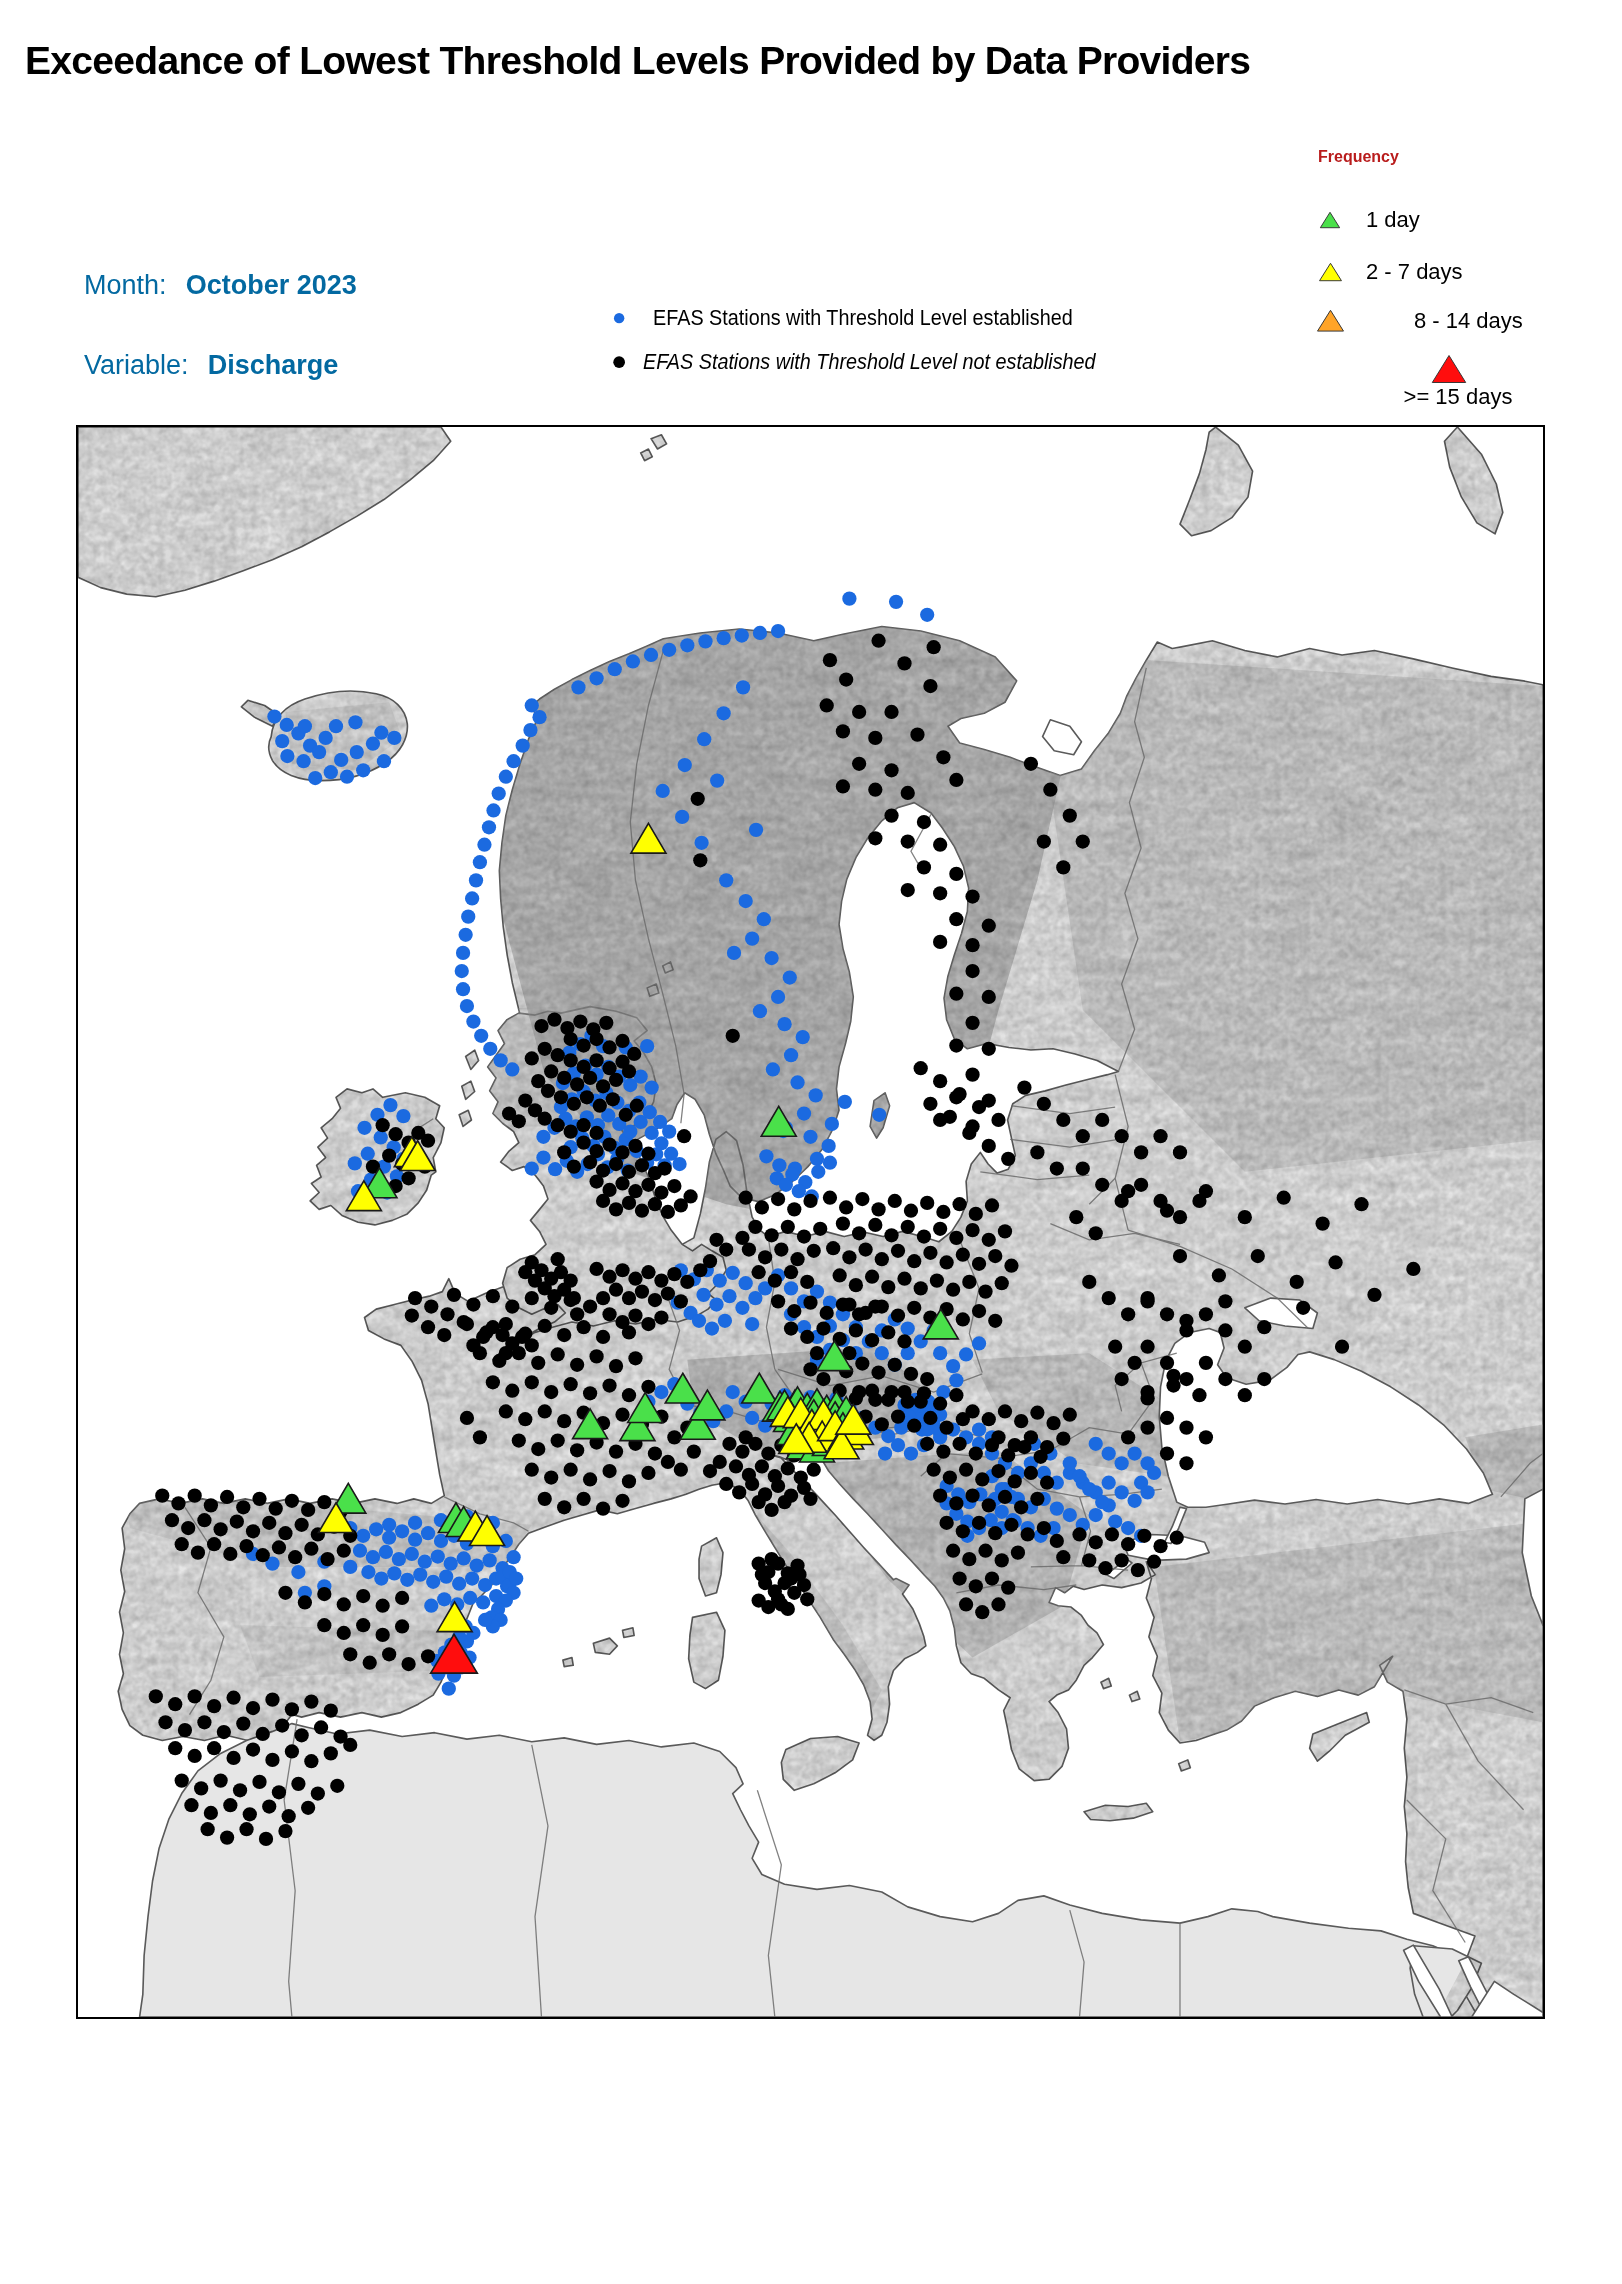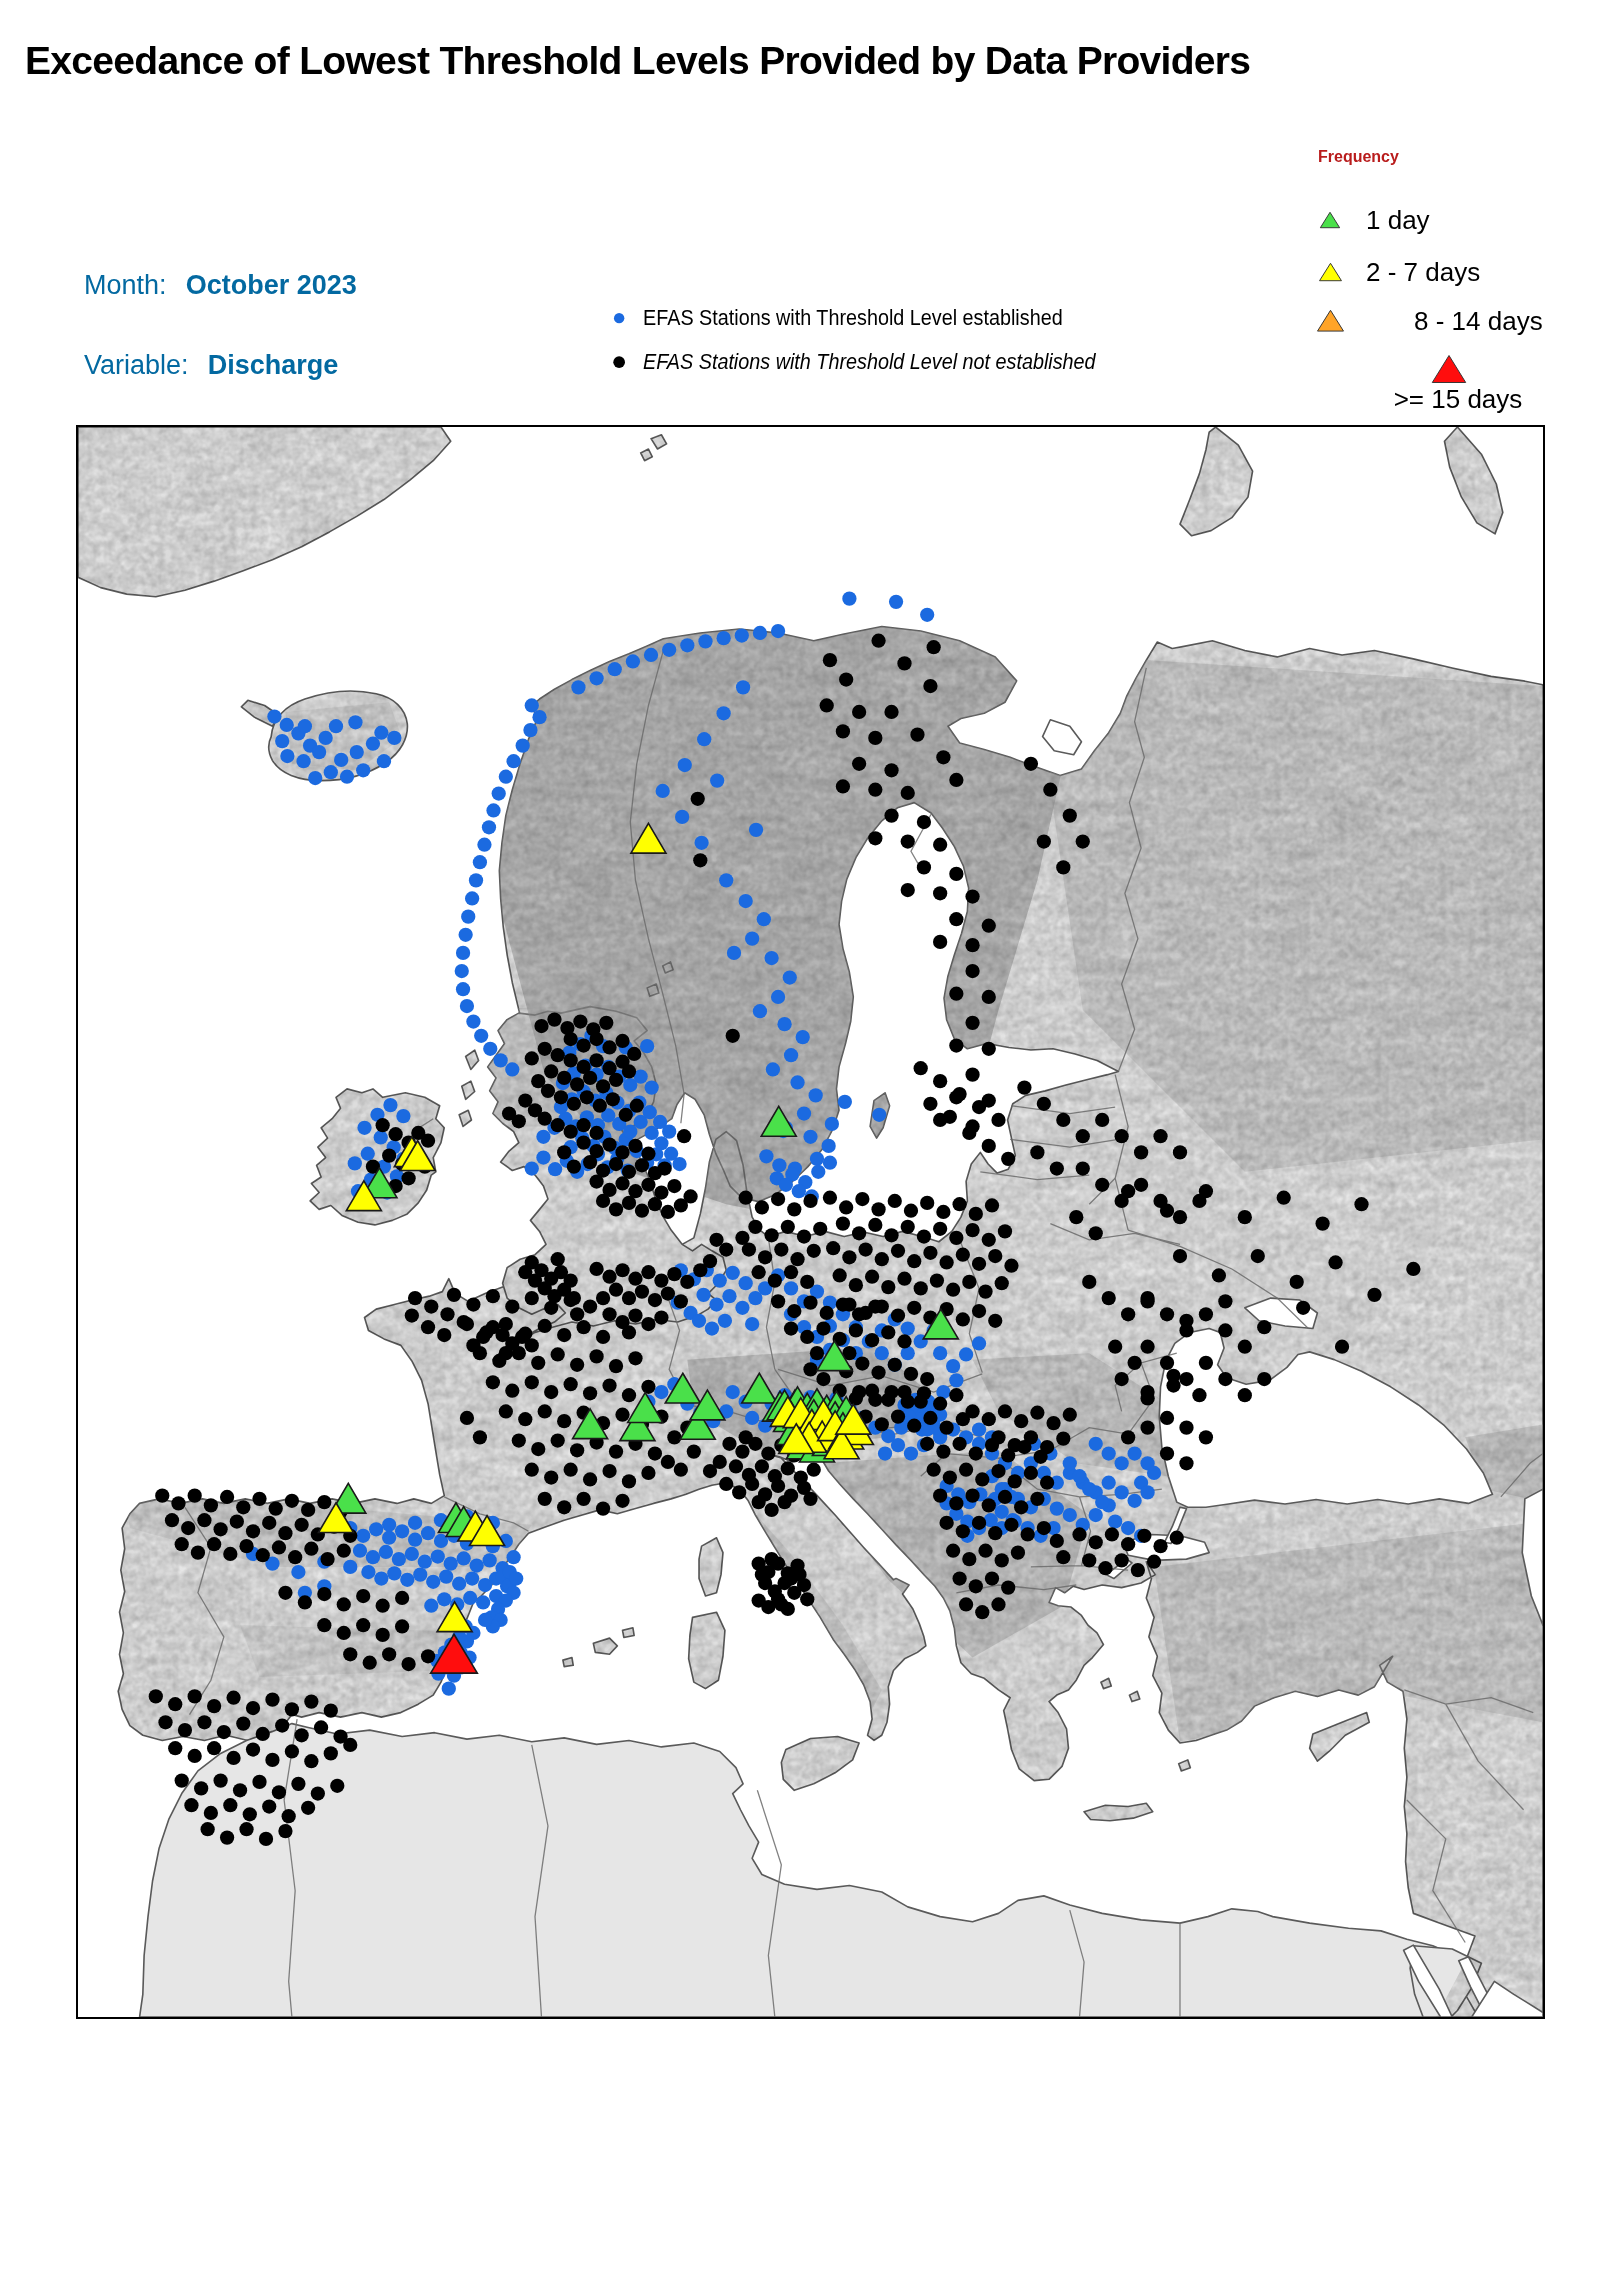--- a/index.html
+++ b/index.html
@@ -5,26 +5,26 @@
   html,body{margin:0;padding:0;background:#ffffff;}
   body{position:relative;width:1623px;height:2284px;font-family:"Liberation Sans",sans-serif;overflow:hidden;}
   .page-title{position:absolute;left:25px;top:23.4px;font-size:39px;font-weight:bold;color:#000;letter-spacing:-0.7px;white-space:nowrap;margin-top:16px;}
   .meta-row{position:absolute;left:84px;font-size:27px;color:#0369a1;white-space:nowrap;}
   .meta-row .lbl{font-weight:normal;}
   .meta-row .val{font-weight:bold;margin-left:11.7px;}
   #month-row{top:270px;}
   #variable-row{top:350px;}
   .station-legend-row{position:absolute;left:612px;display:flex;align-items:center;white-space:nowrap;}
   .station-legend-row .txt{font-size:21.5px;transform:scaleX(.92);transform-origin:left center;margin-left:17px;color:#000;}
-  #st-row-1{top:306px;}
+  #st-row-1{top:306px;gap:10px;}
   #st-row-2{top:350px;font-style:italic;}
   .freq-title{position:absolute;left:1318px;top:148px;font-size:16px;font-weight:bold;color:#b91c1c;}
   .freq-row{position:absolute;left:1312px;width:274px;height:42px;display:flex;align-items:center;}
   .freq-row .icon-box{width:36px;display:flex;justify-content:center;align-items:center;}
-  .freq-row .txt{font-size:26px;color:#000;margin-left:18px;white-space:nowrap;}
+  .freq-row .txt{font-size:22px;color:#000;margin-left:18px;white-space:nowrap;}
   #fq-row-1{top:199px;}
   #fq-row-2{top:251px;}
   #fq-row-3{top:300px;gap:48px;}
   #fq-row-4{top:354px;flex-direction:column;}
   #map-frame{position:absolute;left:76px;top:425px;width:1469px;height:1594px;border:2.6px solid #000;box-sizing:border-box;background:#fff;}
   #map-frame svg{display:block;width:100%;height:100%;}
 </style>
 </head>
 <body>
 

